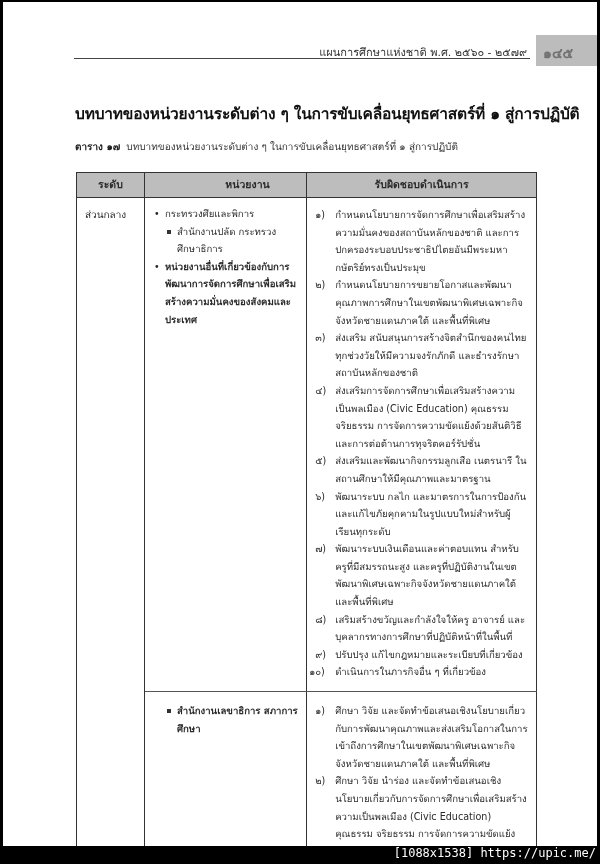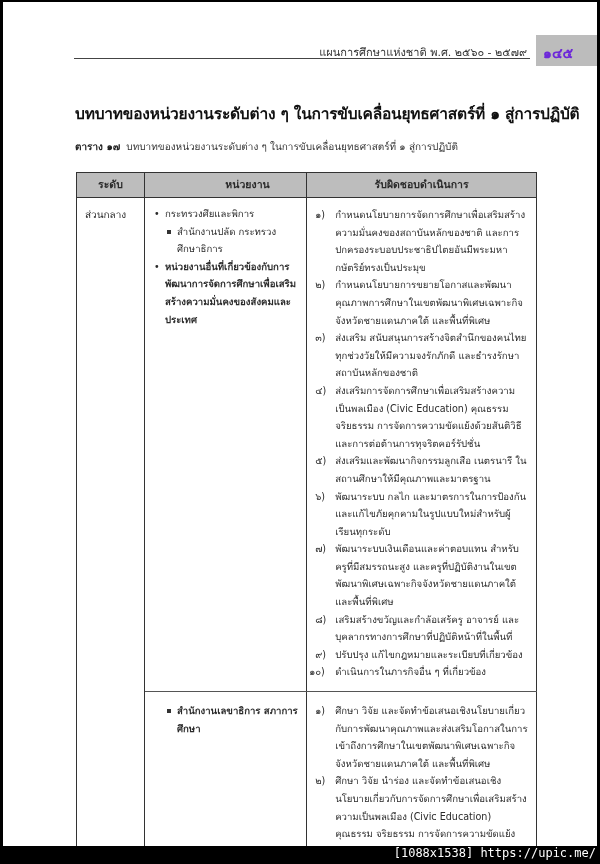--- a/index.html
+++ b/index.html
@@ -2,21 +2,21 @@
 <html><head>
 <meta charset="utf-8">
 <style>
   html, body { margin:0; padding:0; }
   body { width:600px; height:864px; background:#000; position:relative; overflow:hidden;
          font-family:"DejaVu Sans", sans-serif; color:#222; }
   .page { position:absolute; left:3px; top:2px; width:594px; height:844px; background:#fff; overflow:hidden; }
   .hdr-line { position:absolute; left:71px; top:56px; width:456px; height:1px; background:#444; }
   .hdr-text { position:absolute; left:300px; top:41px; width:224px; text-align:right; font-size:11px; color:#333; }
   .pg-box { position:absolute; left:533px; top:33px; width:61px; height:31px; background:#bcbcbc; }
-  .pg-num { position:absolute; left:540px; top:40px; font-size:14px; font-weight:bold; color:#6d28d9; }
+  .pg-num { position:absolute; left:540px; top:40px; font-size:14px; font-weight:bold; color:#737373; }
   .title { position:absolute; left:72px; top:99px; font-size:15.5px; font-weight:bold; color:#111; white-space:nowrap; letter-spacing:-0.2px; }
   .caption { position:absolute; left:72px; top:137px; font-size:10px; color:#333; white-space:nowrap; }
   .caption b { color:#222; margin-right:6px; }
   table { position:absolute; left:73px; top:170px; width:461px; border-collapse:collapse; font-size:9.6px; line-height:17.6px; color:#2a2a2a; }
   th { background:#bdbdbd; font-weight:bold; font-size:10.5px; height:24px; border:1px solid #333; padding:0;margin-left:24px; }
   td { border-left:1.5px solid #333; border-right:1.5px solid #333; vertical-align:top; padding:0; }
   tr.r1 td.c2, tr.r1 td.c3 { border-bottom:1px solid #555; }
   tr.last td { border-bottom:1.5px solid #333; }
   .c1 { width:60px; } .c2 { width:142px;padding-left:44px; } .c3 { width:259px; }
   .lvl { padding:8px 8px; font-size:10px; }
@@ -64,21 +64,21 @@
           </ul>
         </td>
         <td class="c3 duties">
           <div class="duty"><span class="num">๑)</span><span>กำหนดนโยบายการจัดการศึกษาเพื่อเสริมสร้างความมั่นคงของสถาบันหลักของชาติ และการปกครองระบอบประชาธิปไตยอันมีพระมหากษัตริย์ทรงเป็นประมุข</span></div>
           <div class="duty"><span class="num">๒)</span><span>กำหนดนโยบายการขยายโอกาสและพัฒนาคุณภาพการศึกษาในเขตพัฒนาพิเศษเฉพาะกิจจังหวัดชายแดนภาคใต้ และพื้นที่พิเศษ</span></div>
           <div class="duty"><span class="num">๓)</span><span>ส่งเสริม สนับสนุนการสร้างจิตสำนึกของคนไทยทุกช่วงวัยให้มีความจงรักภักดี และธำรงรักษาสถาบันหลักของชาติ</span></div>
           <div class="duty"><span class="num">๔)</span><span>ส่งเสริมการจัดการศึกษาเพื่อเสริมสร้างความเป็นพลเมือง (Civic Education) คุณธรรม จริยธรรม การจัดการความขัดแย้งด้วยสันติวิธี และการต่อต้านการทุจริตคอร์รัปชั่น</span></div>
           <div class="duty"><span class="num">๕)</span><span>ส่งเสริมและพัฒนากิจกรรมลูกเสือ เนตรนารี ในสถานศึกษาให้มีคุณภาพและมาตรฐาน</span></div>
           <div class="duty"><span class="num">๖)</span><span>พัฒนาระบบ กลไก และมาตรการในการป้องกันและแก้ไขภัยคุกคามในรูปแบบใหม่สำหรับผู้เรียนทุกระดับ</span></div>
           <div class="duty"><span class="num">๗)</span><span>พัฒนาระบบเงินเดือนและค่าตอบแทน สำหรับครูที่มีสมรรถนะสูง และครูที่ปฏิบัติงานในเขตพัฒนาพิเศษเฉพาะกิจจังหวัดชายแดนภาคใต้ และพื้นที่พิเศษ</span></div>
-          <div class="duty"><span class="num">๘)</span><span>เสริมสร้างขวัญและกำลัอเสร้ครู อาจารย์ และบุคลากรทางการศึกษาที่ปฏิบัติหน้าที่ในพื้นที่</span></div>
+          <div class="duty"><span class="num">๘)</span><span>เสริมสร้างขวัญและกำลังใจให้ครู อาจารย์ และบุคลากรทางการศึกษาที่ปฏิบัติหน้าที่ในพื้นที่</span></div>
           <div class="duty"><span class="num">๙)</span><span>ปรับปรุง แก้ไขกฎหมายและระเบียบที่เกี่ยวข้อง</span></div>
           <div class="duty"><span class="num" style="left:-6px">๑๐)</span><span>ดำเนินการในภารกิจอื่น ๆ ที่เกี่ยวข้อง</span></div>
         </td>
       </tr>
       <tr class="last">
         <td class="c2 units" style="padding-top:10px;height:200px;">
           <ul>
             <li class="sub"><span class="sq"></span><b>สำนักงานเลขาธิการ สภาการศึกษา</b></li>
           </ul>
         </td>

